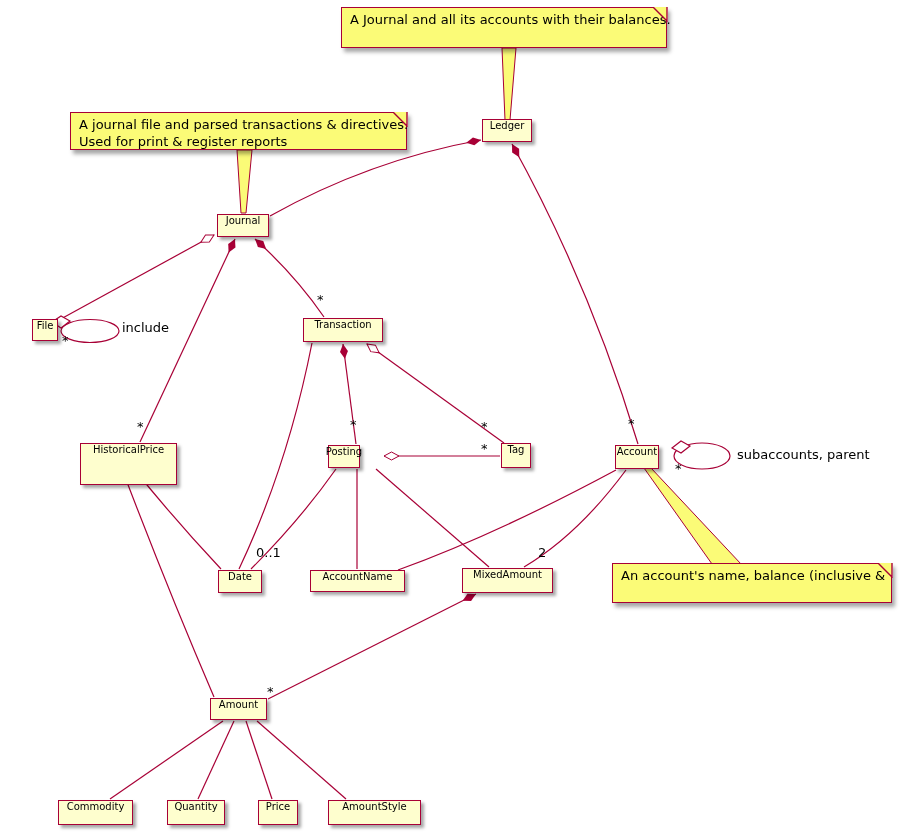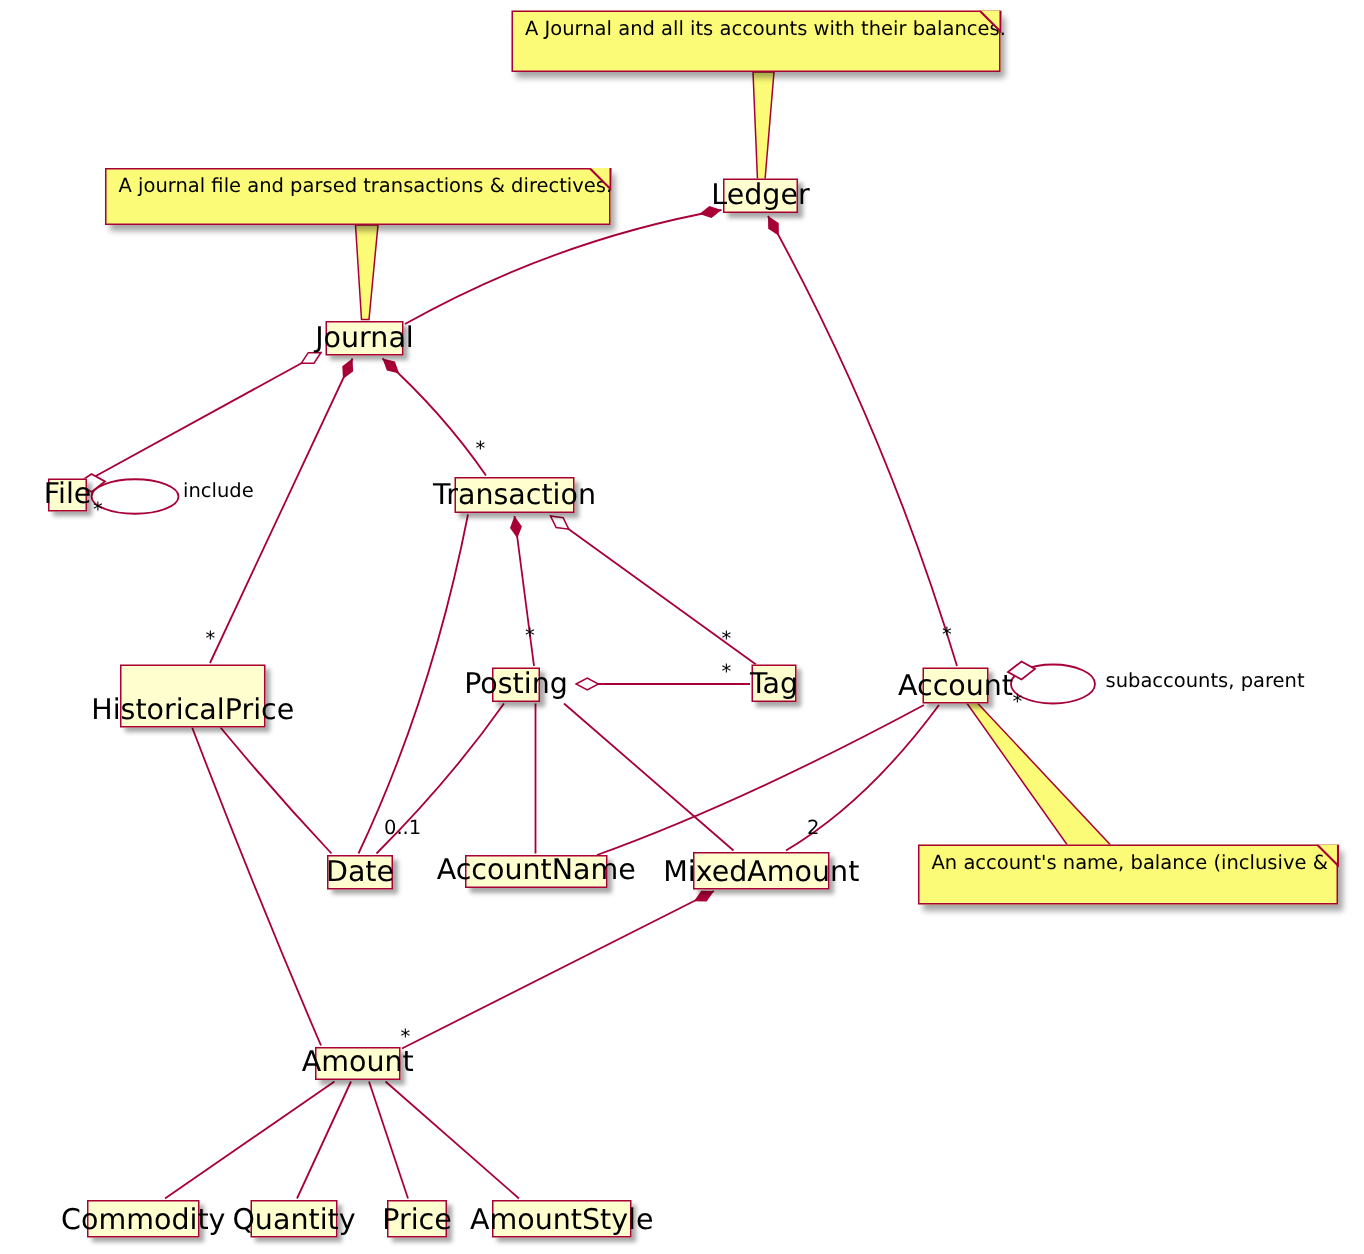--- a/index.html
+++ b/index.html
@@ -1,22 +1,22 @@
 <!DOCTYPE html>
 <html><head>
 <meta charset="utf-8">
 <style>
   html,body{margin:0;padding:0;background:#ffffff;}
   .canvas{position:relative;width:909px;height:836px;background:#ffffff;
           font-family:"DejaVu Sans","Liberation Sans",sans-serif;overflow:hidden;}
   svg.edges{position:absolute;left:0;top:0;}
   .cls{position:absolute;background:#FEFECE;border:1.5px solid #A80036;
        box-shadow:3px 3px 3px rgba(0,0,0,0.35);
-       display:flex;align-items:flex-end;justify-content:center;
-       font-size:19px;color:#000;box-sizing:border-box;white-space:nowrap;}
+       display:flex;align-items:flex-start;justify-content:center;
+       font-size:10px;color:#000;box-sizing:border-box;white-space:nowrap;}
   .note{position:absolute;background:#FBFB77;border:1.5px solid #A80036;
         box-shadow:3px 4px 4px rgba(0,0,0,0.35);
         font-size:13px;color:#000;padding:3px 8px 2px 8px;line-height:17px;
         box-sizing:border-box;white-space:nowrap;}
   .fold{position:absolute;top:-1.5px;right:-1.5px;}
   .mult{position:absolute;font-size:13px;color:#000;white-space:nowrap;}
 </style>
 </head>
 <body>
 
@@ -132,20 +132,21 @@
       <path d="M0,0 L14,14 L14,0" fill="#FBFB77" stroke="#A80036" stroke-width="1.4"></path>
     </svg>
     <div>A Journal and all its accounts with their balances.</div>
   </div>
   <div class="note" style="left:70px;top:112px;width:337px;height:38px">
     <svg class="fold" width="15" height="15">
       <polygon points="0,0 15,0 15,15" fill="#ffffff"></polygon>
       <path d="M0,0 L14,14 L14,0" fill="#FBFB77" stroke="#A80036" stroke-width="1.4"></path>
     </svg>
     <div>A journal file and parsed transactions &amp; directives.</div>
+    <div>Used for print &amp; register reports</div>
   </div>
   <div class="note" style="left:612px;top:563px;width:280px;height:40px">
     <svg class="fold" width="15" height="15">
       <polygon points="0,0 15,0 15,15" fill="#ffffff"></polygon>
       <path d="M0,0 L14,14 L14,0" fill="#FBFB77" stroke="#A80036" stroke-width="1.4"></path>
     </svg>
     <div>An account's name, balance (inclusive &amp;</div>
   </div>
 
   <span class="mult" style="left:628px;top:416px">*</span>

